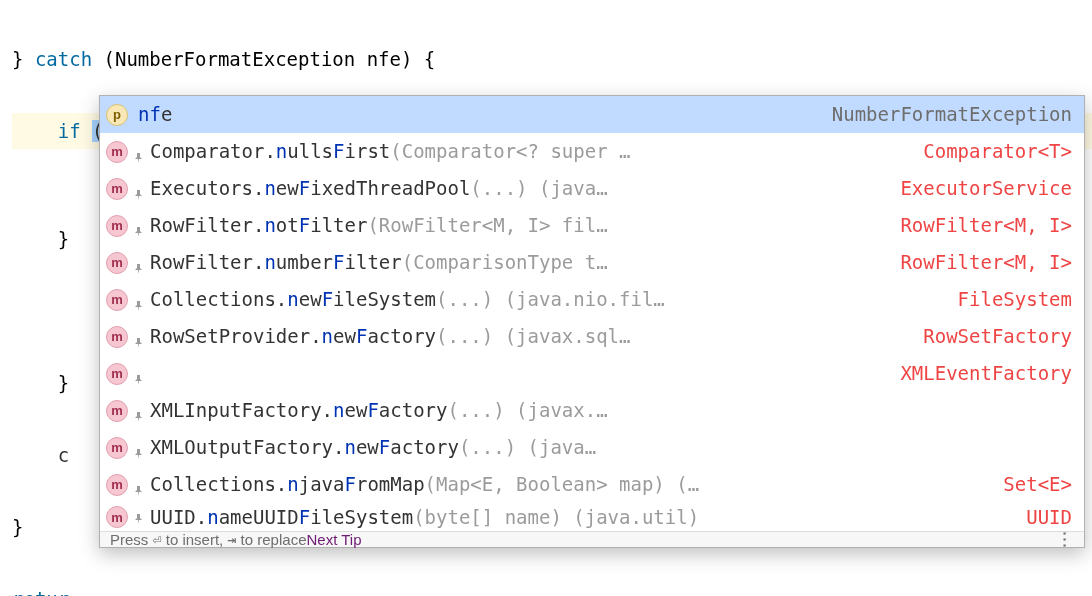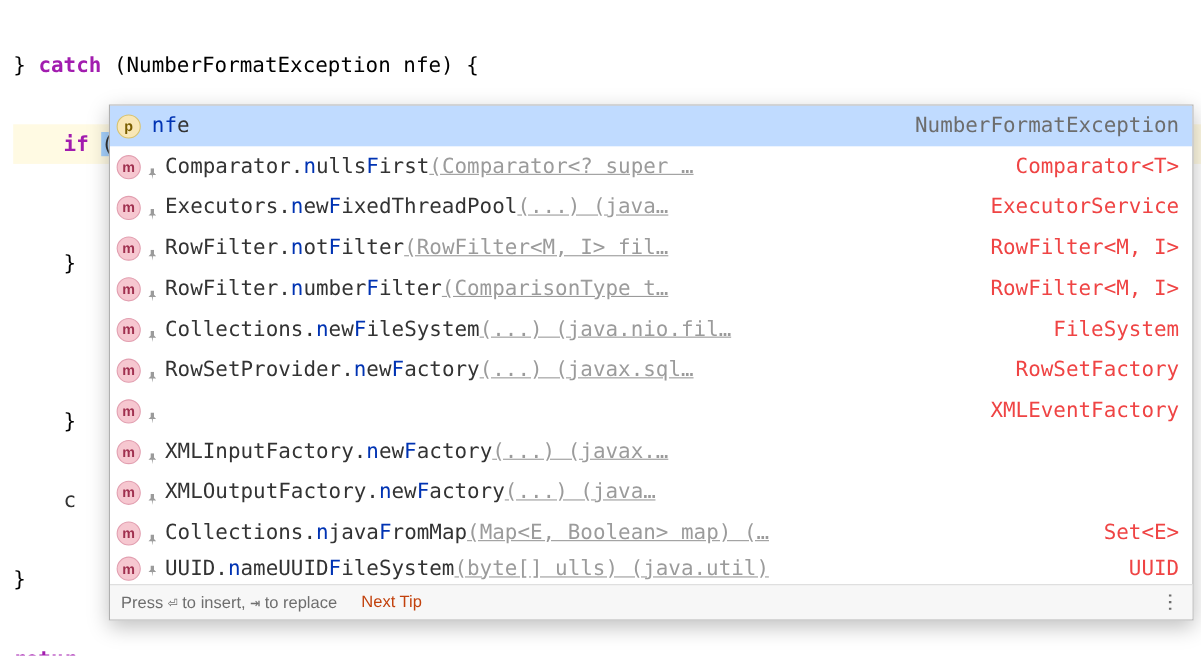--- a/index.html
+++ b/index.html
@@ -11,21 +11,21 @@
     position: relative;
     width: 1092px;
     height: 596px;
     overflow: hidden;
   }
   .code-area {
     padding: 5px 0 0 12px;
     line-height: 36px;
     white-space: pre;
   }
-  .kw { color: #a21caf; font-weight: 700; }
+  .kw { color: #0369a1; font-weight: 400; }
   .typ { color: #000000; }
   .var { color: #000000; }
   .pun { color: #000000; }
   .highlight-line { background: #fffae3; display:inline-block; width:100%; }
   .caret-sel { background: #a6d2ff; }
   .squiggle { text-decoration: underline wavy #f50000; }
 
   .popup {
     position: absolute;
     left: 99px;
@@ -57,39 +57,39 @@
     font-size: 13px; font-weight: 600;
     margin-right: 10px;
     flex-shrink: 0;
     font-family: Arial, sans-serif;
   }
   .icon-p { background: #f9e7b6; color: #7a5e00; border:1px solid #d8c36f;}
   .icon-m { background: #f6c7d0; color: #a0304f; border:1px solid #e29fb0;}
   .main-text { flex: 0 0 auto; overflow: hidden; text-overflow: ellipsis; }
   .pin-icon { width:10px; height:10px; margin-left:-4px; margin-right:6px; flex-shrink:0; align-self:flex-end; position:relative; top:-3px;}
   .main-text .hl { color: #0033b3; }
-  .main-text .gray { color: #9b9b9b; text-decoration: underline; }
+  .main-text .gray { color: #9b9b9b; }
   .spacer { flex: 1 1 auto; }
   .ret-type { color: #ef4444; text-align: right; flex-shrink:0; margin-left:12px; }
   .popup-item.selected .ret-type { color: #6d6d6d; }
   .popup-item.partial { height: 28px; overflow: hidden; }
 
   .popup-footer {
     border-top: 1px solid #dcdcdc;
     background: #f7f7f7;
-    height: 32px;
+    height: 16px;
     display: flex;
     align-items: center;
     padding: 0 10px;
     font-family: -apple-system, Arial, sans-serif;
     font-size: 15px;
     color: #6e6e6e;
   }
   .popup-footer .key-sym { font-family: 'Menlo', monospace; }
-  .popup-footer .link { color: #c2410c; margin-left: 22px; cursor: pointer; }
+  .popup-footer .link { color: #701a75; margin-left: 0; cursor: pointer; }
   .popup-footer .more-icon { margin-left:auto; font-size:18px; color:#6e6e6e; cursor:pointer; letter-spacing:1px; transform: rotate(90deg);}
 </style>
 </head>
 <body>
 
 <div class="code-area">
 <div><span class="pun">} </span><span class="kw">catch</span><span class="pun"> (</span><span class="typ">NumberFormatException</span><span class="pun"> </span><span class="var">nfe</span><span class="pun">) {</span></div>
 <div class="highlight-line"><span>    </span><span class="kw">if</span><span> </span><span class="caret-sel">(</span><span class="squiggle">nf</span><span class="caret-sel">)</span><span> {</span></div>
 <div>&nbsp;</div>
 <div><span>    </span><span class="pun">}</span></div>
@@ -197,21 +197,21 @@
         </svg>
         <span class="main-text"><span>Collections.</span><span class="hl">n</span><span>java</span><span class="hl">F</span><span>romMap</span><span class="gray">(Map&lt;E, Boolean&gt; map) (…</span></span>
         <span class="spacer"></span>
         <span class="ret-type">Set&lt;E&gt;</span>
       </div>
       <div class="popup-item partial">
         <span class="icon-badge icon-m">m</span>
         <svg class="pin-icon" viewBox="0 0 10 10">
           <path d="M3 0 L6 0 L6 4 L8 6 L1 6 L3 4 Z M4 6 L5 6 L4.5 10 Z" fill="#9b9b9b"></path>
         </svg>
-        <span class="main-text"><span>UUID.</span><span class="hl">n</span><span>ameUUID</span><span class="hl">F</span><span>ileSystem</span><span class="gray">(byte[] ulls) (java.util)</span></span>
+        <span class="main-text"><span>UUID.</span><span class="hl">n</span><span>ameUUID</span><span class="hl">F</span><span>ileSystem</span><span class="gray">(byte[] name) (java.util)</span></span>
         <span class="spacer"></span>
         <span class="ret-type">UUID</span>
       </div>
     </div>
   <div class="popup-footer">
     <span><span>Press </span><span class="key-sym">⏎</span><span> to insert, </span><span class="key-sym">⇥</span><span> to replace</span></span>
     <span class="link">Next Tip</span>
     <span class="more-icon">⋯</span>
   </div>
 </div>

